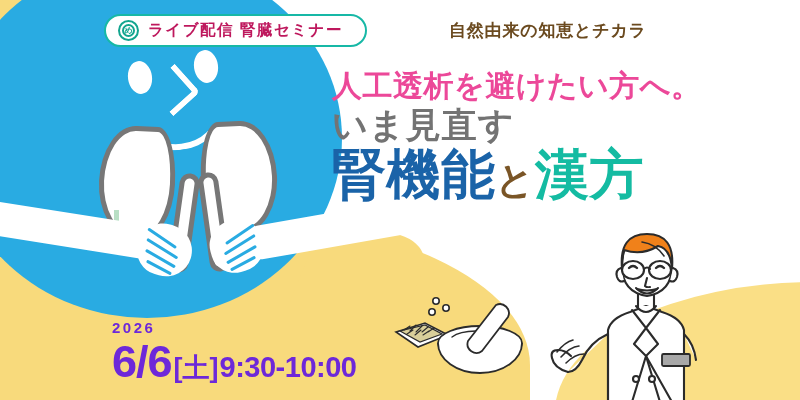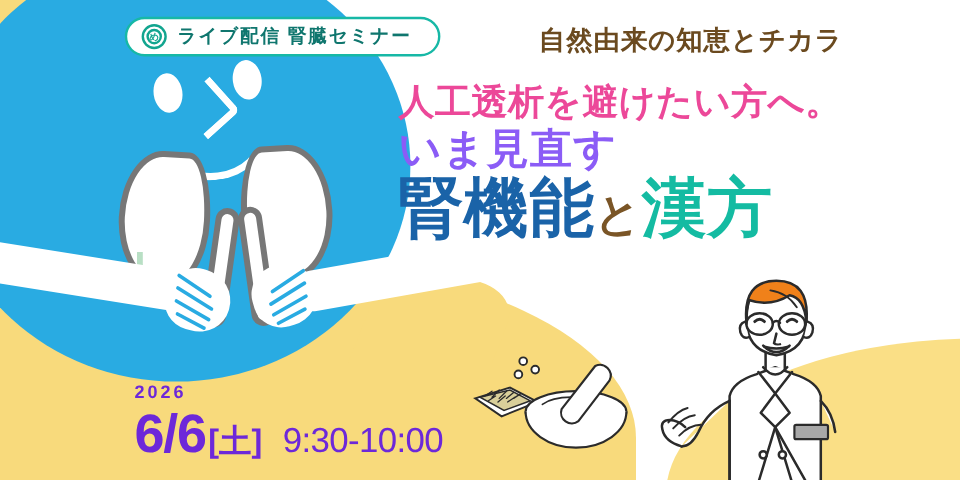--- a/index.html
+++ b/index.html
@@ -174,30 +174,30 @@
     inset:2px;
     border-radius:50%;
     border:2px solid #12a58f;
   }
   .badge-icon span {
     font-size:8px; color:#12a58f; font-weight:bold; line-height:1; z-index:2;
   }
   .badge-text {
     font-size:15.5px;
     font-weight:bold;
-    color:#0f766e;
+    color:#be185d;
     letter-spacing:1.5px;
     white-space:nowrap;
   }
 
   
   .tagline {
     position:absolute;
     left:449px; top:19px;
-    font-size:22px;
+    font-size:17px;
     font-weight:bold;
     color:#6b4a1f;
     letter-spacing:0.8px;
     white-space:nowrap;
     z-index:6;
   }
 
   
   .headline {
     position:absolute;
@@ -211,21 +211,21 @@
     color:#ec4899;
     letter-spacing:0.5px;
     line-height:1.08;
     white-space:nowrap;
     font-family:Liberation Serif, serif;
   }
   .h-line2 {
     margin-top:4px;
     font-size:35px;
     font-weight:bold;
-    color:#8b5cf6;
+    color:#737373;
     letter-spacing:1px;
     line-height:1.08;
     white-space:nowrap;
   }
   .h-line3 {
     margin-top:2px;
     font-size:54px;
     font-weight:bold;
     line-height:1.06;
     letter-spacing:0.5px;
@@ -260,21 +260,21 @@
   }
   .date-main {
     margin-top:4px;
     display:flex;
     align-items:baseline;
     line-height:1;
     white-space:nowrap;
   }
   .date-day  { font-size:45px; font-weight:bold; letter-spacing:-1px; }
   .date-dow  { font-size:27px; font-weight:bold; margin-left:2px; }
-  .date-time { font-size:29px; font-weight:normal; margin-left:17px; letter-spacing:-0.5px; }
+  .date-time { font-size:29px; font-weight:bold; margin-left:1px; letter-spacing:-0.5px; }
 
   
   .herb-scene { position:absolute; left:370px; top:285px; width:170px; height:100px; z-index:5; }
 
   
   .pharmacist { position:absolute; left:548px; top:222px; width:210px; height:180px; z-index:5; }
 </style>
 </head>
 <body>
 

